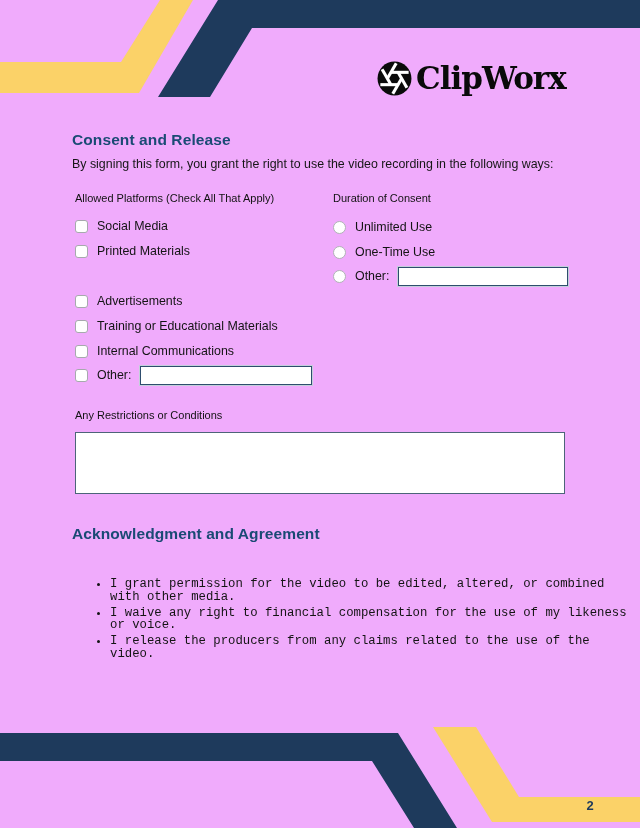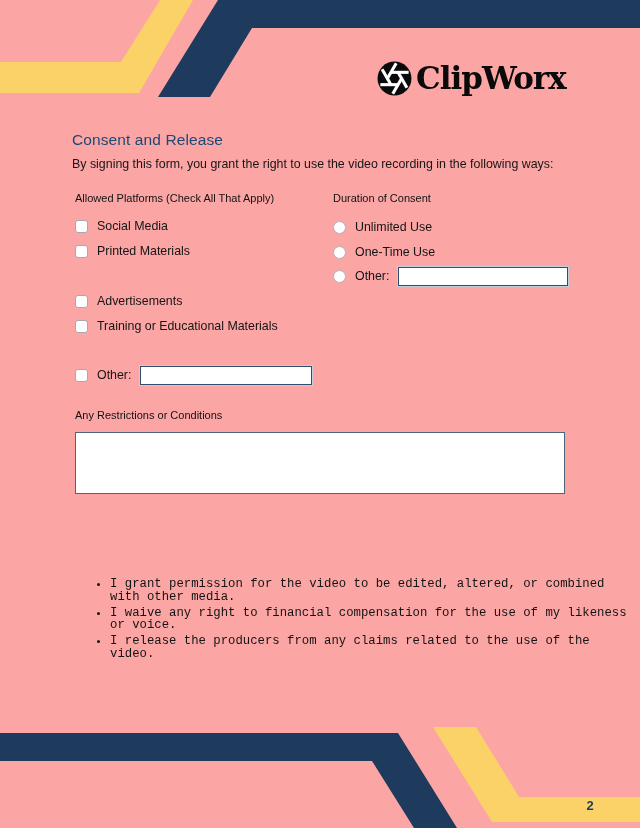--- a/index.html
+++ b/index.html
@@ -1,39 +1,39 @@
 <!DOCTYPE html>
 <html><head>
 <meta charset="utf-8">
 <style>
   html,body{margin:0;padding:0;background:#e8e8e8;}
   #page{
     position:relative;
     width:640px;height:828px;
-    background:#fca5a5;
+    background:#f0abfc;
     overflow:hidden;
     font-family:"Liberation Sans","DejaVu Sans",sans-serif;
     color:#1a1a1a;
     margin:0 auto;
   }
   .deco{position:absolute;left:0;pointer-events:none;}
   #deco-header{top:0;}
   #deco-footer{top:723px;}
 
   
   #logo{position:absolute;top:59px;left:376px;display:flex;align-items:center;gap:3px;}
   #logo .word{
     font-family:"DejaVu Serif","Liberation Serif",serif;
     font-weight:bold;font-size:31px;letter-spacing:-1px;color:#0a0a0a;
     line-height:38px;
   }
 
   .h-section{
     position:absolute;left:72px;
-    font-size:15.5px;font-weight:normal;color:#1a4a74;
+    font-size:15.5px;font-weight:bold;color:#1a4a74;
     letter-spacing:.1px;
   }
   .body-text{position:absolute;left:72px;font-size:12.4px;color:#161616;}
   .group-label{position:absolute;font-size:11px;color:#121212;text-align:center;}
 
   .opt-row{position:absolute;display:flex;align-items:center;gap:9px;height:16px;}
   .checkbox{
     width:13px;height:13px;box-sizing:border-box;flex:0 0 auto;
     border:1px solid #a6a9ad;border-radius:3px;background:#fff;
   }
@@ -106,20 +106,24 @@
     <span class="opt-label">Printed Materials</span>
   </div>
   <div class="opt-row" style="left:75px;top:293px;">
     <span class="checkbox"></span>
     <span class="opt-label">Advertisements</span>
   </div>
   <div class="opt-row" style="left:75px;top:318px;">
     <span class="checkbox"></span>
     <span class="opt-label">Training or Educational Materials</span>
   </div>
+  <div class="opt-row" style="left:75px;top:343px;">
+    <span class="checkbox"></span>
+    <span class="opt-label">Internal Communications</span>
+  </div>
   <div class="opt-row" style="left:75px;top:367px;">
     <span class="checkbox"></span>
     <span class="opt-label">Other:</span>
     <input class="small-input" style="width: 172px;" type="text" value="">
   </div>
 
   <div class="opt-row" style="left:333px;top:219px;">
     <span class="radio"></span>
     <span class="opt-label">Unlimited Use</span>
   </div>
@@ -129,20 +133,21 @@
   </div>
   <div class="opt-row" style="left:333px;top:268px;">
     <span class="radio"></span>
     <span class="opt-label">Other:</span>
     <input class="small-input" style="width: 170px;" type="text" value="">
   </div>
 
   <div class="group-label" style="left:75px;top:409px;">Any Restrictions or Conditions</div>
   <textarea id="restrictions-box" style=""></textarea>
 
+  <div class="h-section" style="top:525px;">Acknowledgment and Agreement</div>
   <ul id="ack-list">
     <li>I grant permission for the video to be edited, altered, or combined with other media.</li>
     <li>I waive any right to financial compensation for the use of my likeness or voice.</li>
     <li>I release the producers from any claims related to the use of the video.</li>
   </ul>
 
   <svg id="deco-footer" class="deco" width="640" height="105" viewBox="0 0 640 105">
     <polygon points="0,10 398,10 457,105 414,105 372,38 0,38" fill="#1e3a5c"></polygon>
     <polygon points="433,4 476,4 519,74 640,74 640,99 492,99" fill="#fbd268"></polygon>
   </svg>

